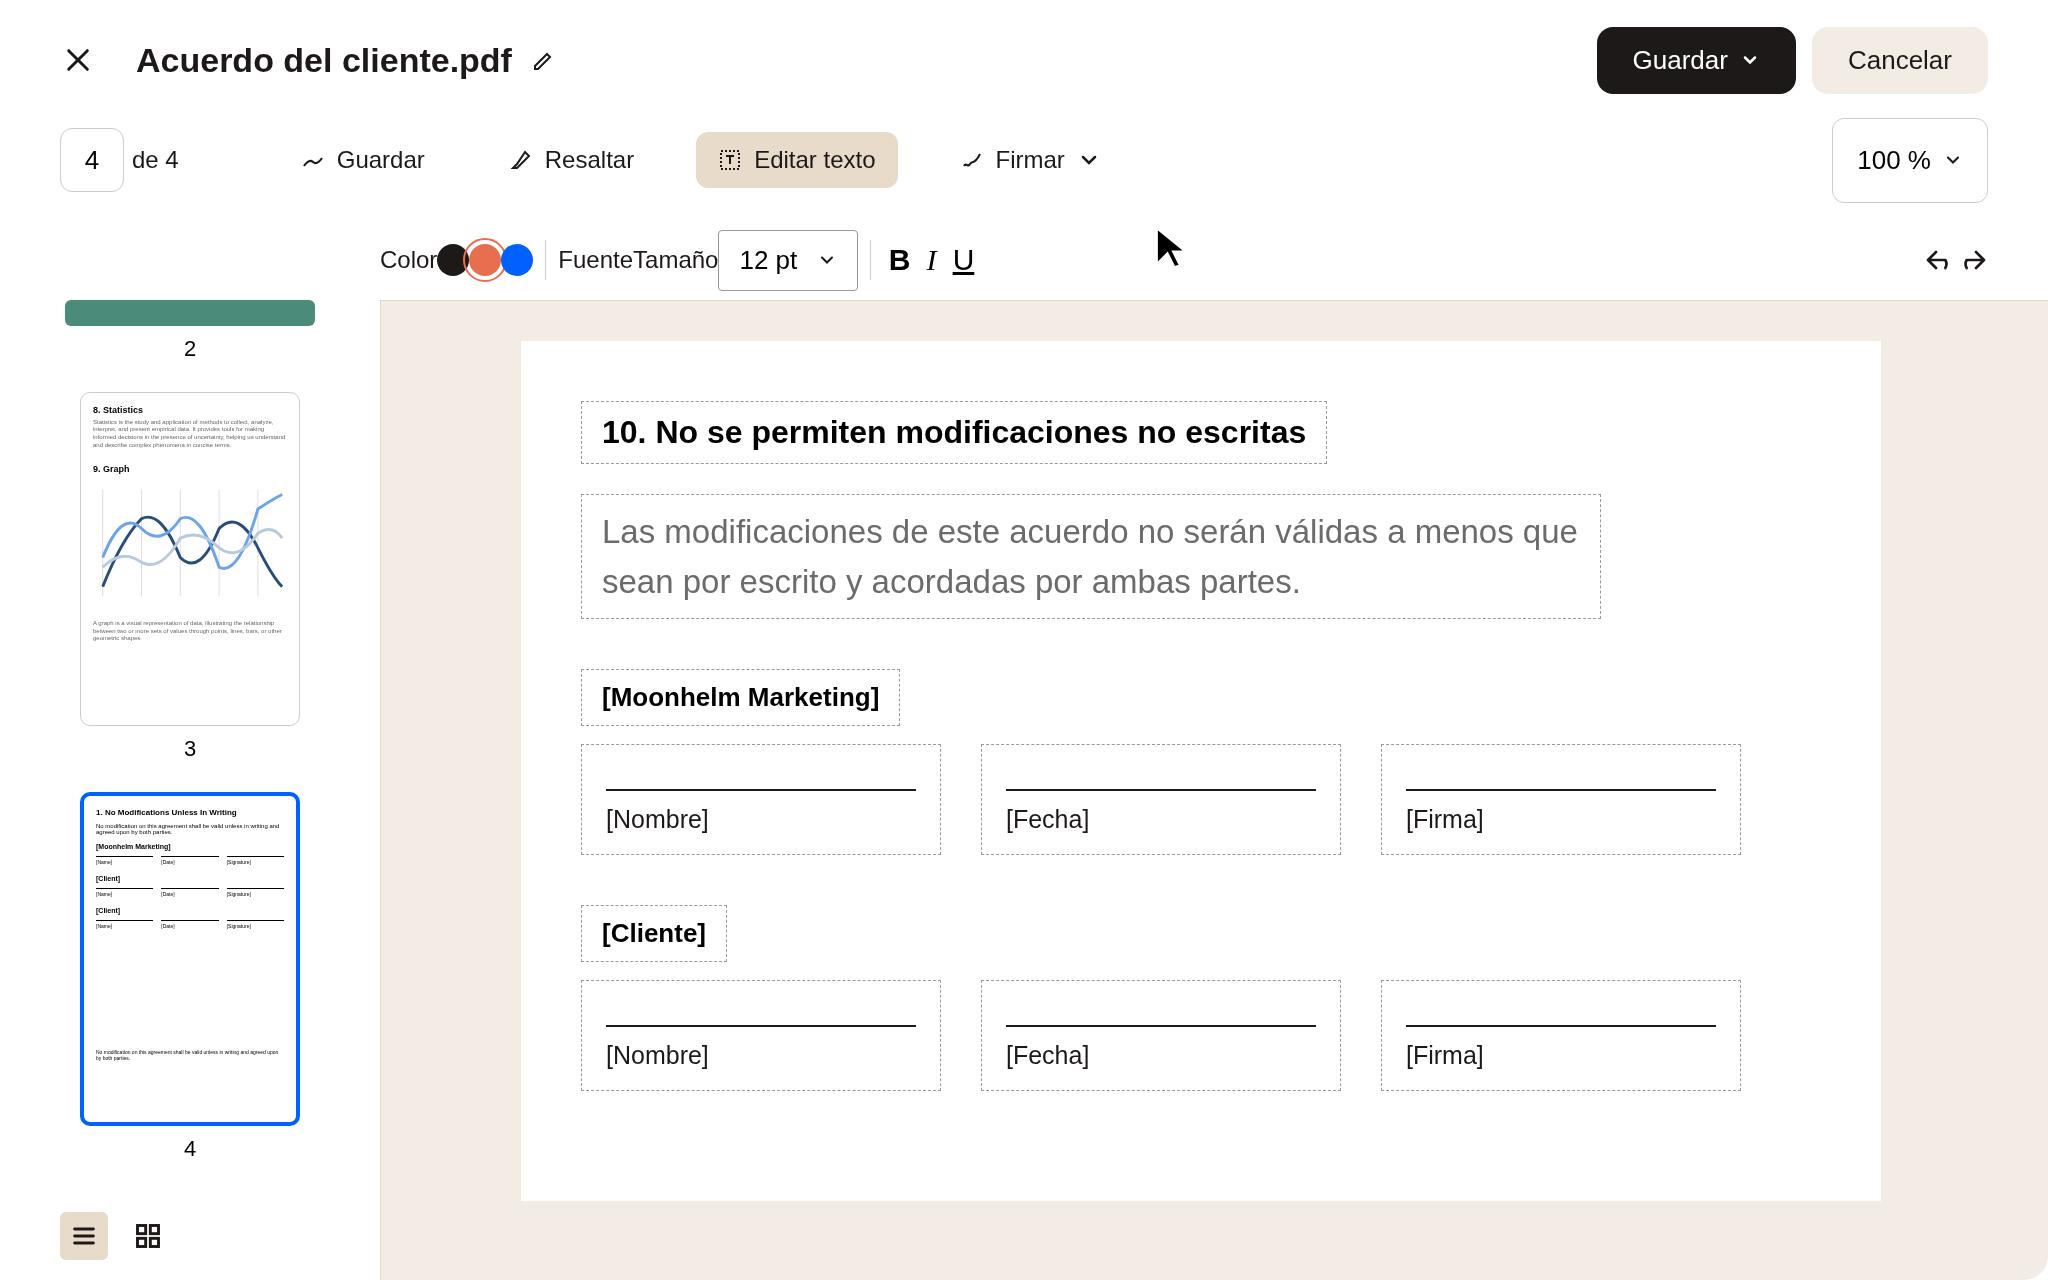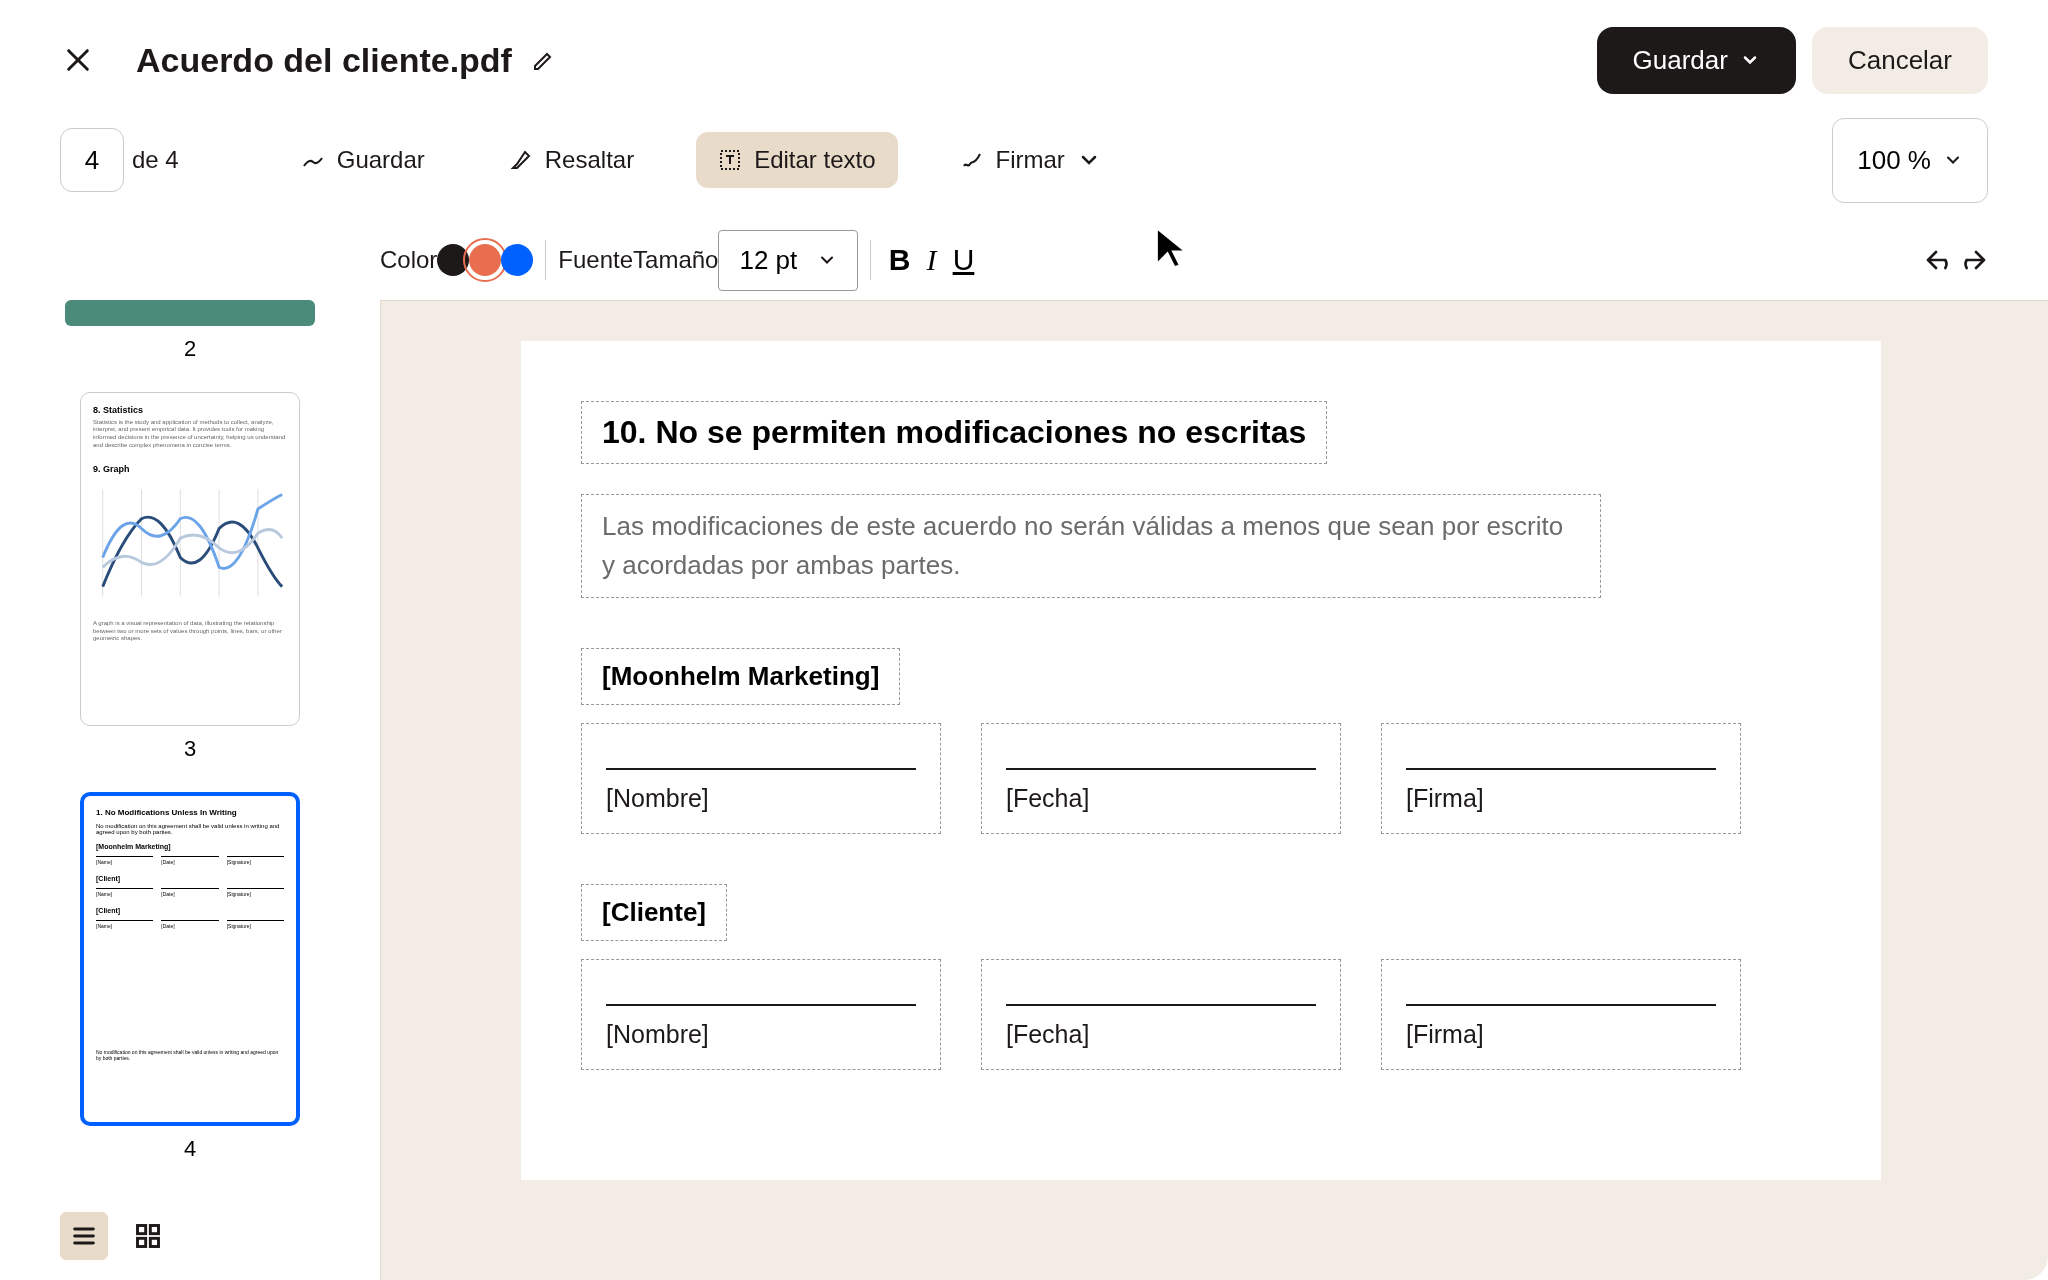--- a/index.html
+++ b/index.html
@@ -318,21 +318,21 @@
       border: 1.5px dashed #999;
       padding: 12px 20px;
       display: inline-block;
     }
     .section-title {
       font-size: 32px;
       font-weight: 700;
       margin-bottom: 18px;
     }
     .section-body {
-      font-size: 26px;
+      font-size: 33px;
       color: #6b6b6b;
       line-height: 1.5;
       margin-bottom: 50px;
       width: 1020px;
     }
     .party-label {
       font-size: 26px;
       font-weight: 700;
       margin-bottom: 18px;
       display: inline-block;

